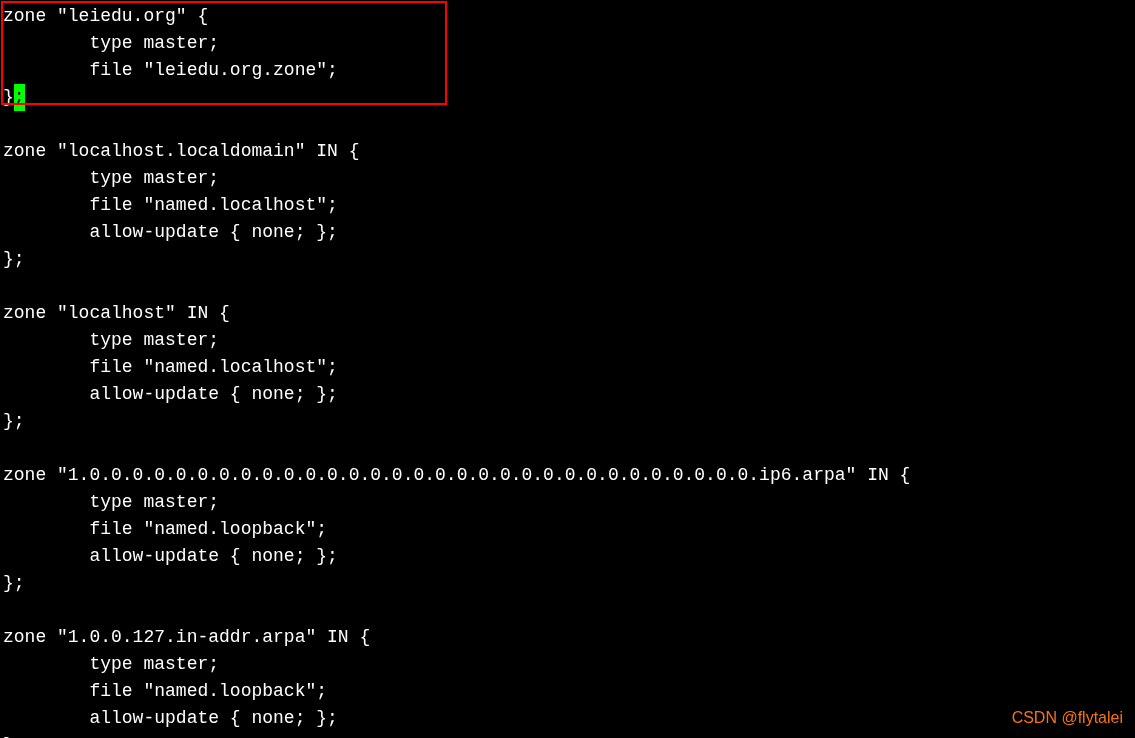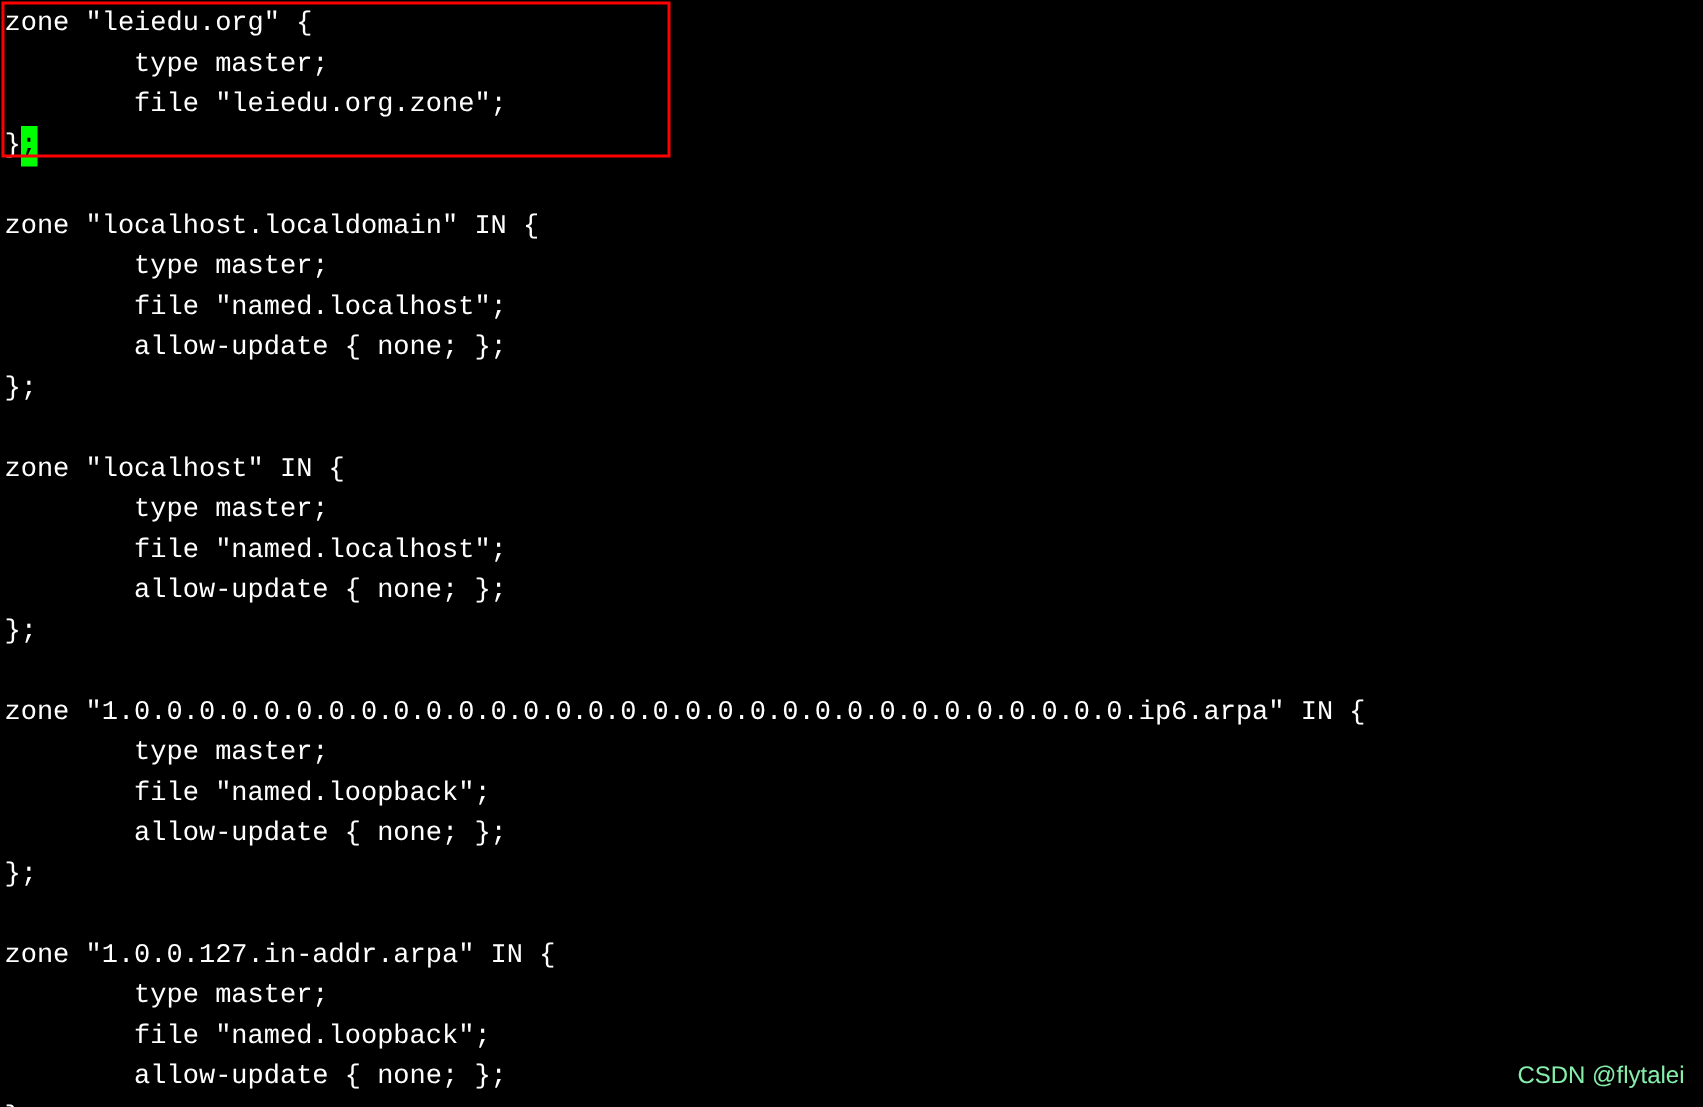--- a/index.html
+++ b/index.html
@@ -34,21 +34,21 @@
     .cursor {
       background: #00ff00;
       color: #000000;
       display: inline-block;
       width: 11px;
     }
     .watermark {
       position: absolute;
       bottom: 8px;
       right: 12px;
-      color: #86efac;
+      color: #f97316;
       font-size: 16px;
       font-family: Arial, sans-serif;
     }
     .code-block {
       margin-bottom: 27px;
     }
     .code-block:last-of-type {
       margin-bottom: 0;
     }
     .line {

